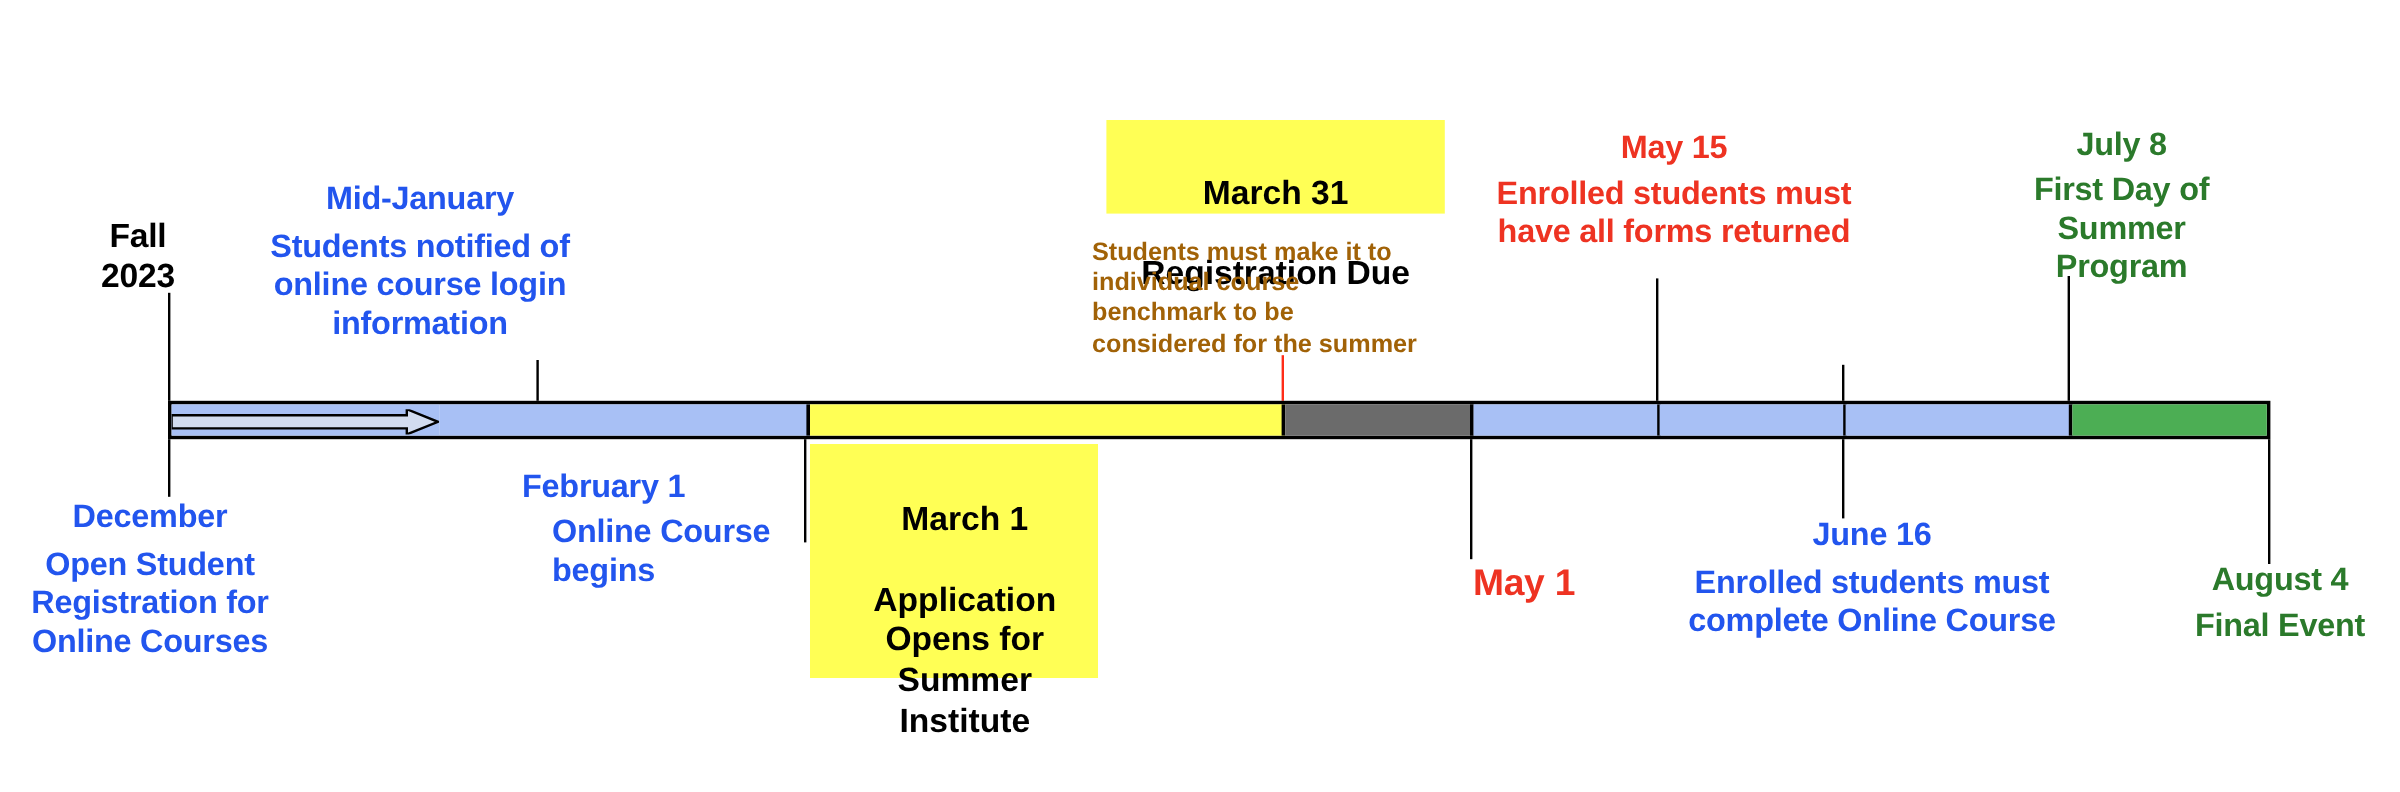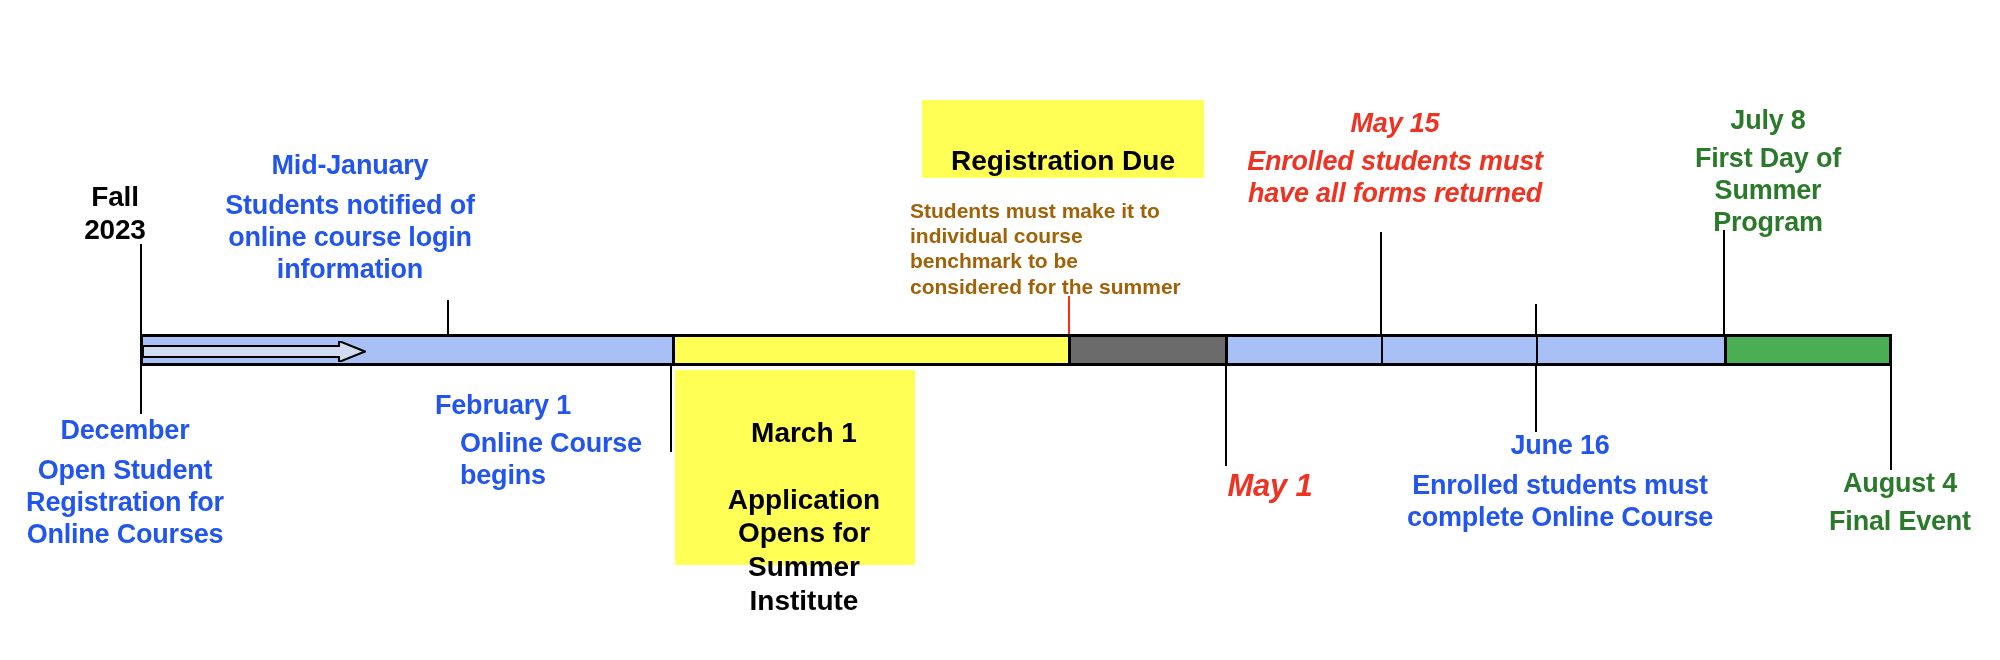--- a/index.html
+++ b/index.html
@@ -66,21 +66,21 @@
   
   .lbl {
     position: absolute;
     font-weight: bold;
     line-height: 1.18;
     text-align: center;
     white-space: pre-line;
     letter-spacing: -0.2px;
   }
   .lbl.blue  { color: #2255ee; }
-  .lbl.red   { color: #ee3322; font-style: italic; }
+  .lbl.red   { color: #ee3322; }
   .lbl.green { color: #2b7a2b; }
   .lbl.black { color: #000000; }
   .lbl.left  { text-align: left; }
 
   
   .hl-box {
     position: absolute;
     background: #ffff55;
     font-weight: bold;
     color: #000000;
@@ -105,20 +105,21 @@
 
   <div class="lbl black" style="left:60px; top:180px; width:110px; font-size:28px;">Fall
 2023</div>
 
   <div class="lbl blue" style="left:175px; top:190px; width:350px; font-size:27px;">Students notified of
 online course login
 information</div>
   <div class="lbl blue" style="left:185px; top:150px; width:330px; font-size:27px;">Mid-January</div>
 
   <div class="hl-box" style="left:922px; top:100px; width:282px; height:78px; padding-top:10px; font-size:28px;">
+    <div>March 31</div>
     <div>Registration Due</div>
   </div>
   <div class="sub-note" style="left:910px; top:198px; width:310px; font-size:21px;">Students must make it to
 individual course
 benchmark to be
 considered for the summer</div>
 
   <div class="lbl red" style="left:1225px; top:108px; width:340px; font-size:27px;">May 15</div>
   <div class="lbl red" style="left:1215px; top:146px; width:360px; font-size:27px;">Enrolled students must
 have all forms returned</div>

